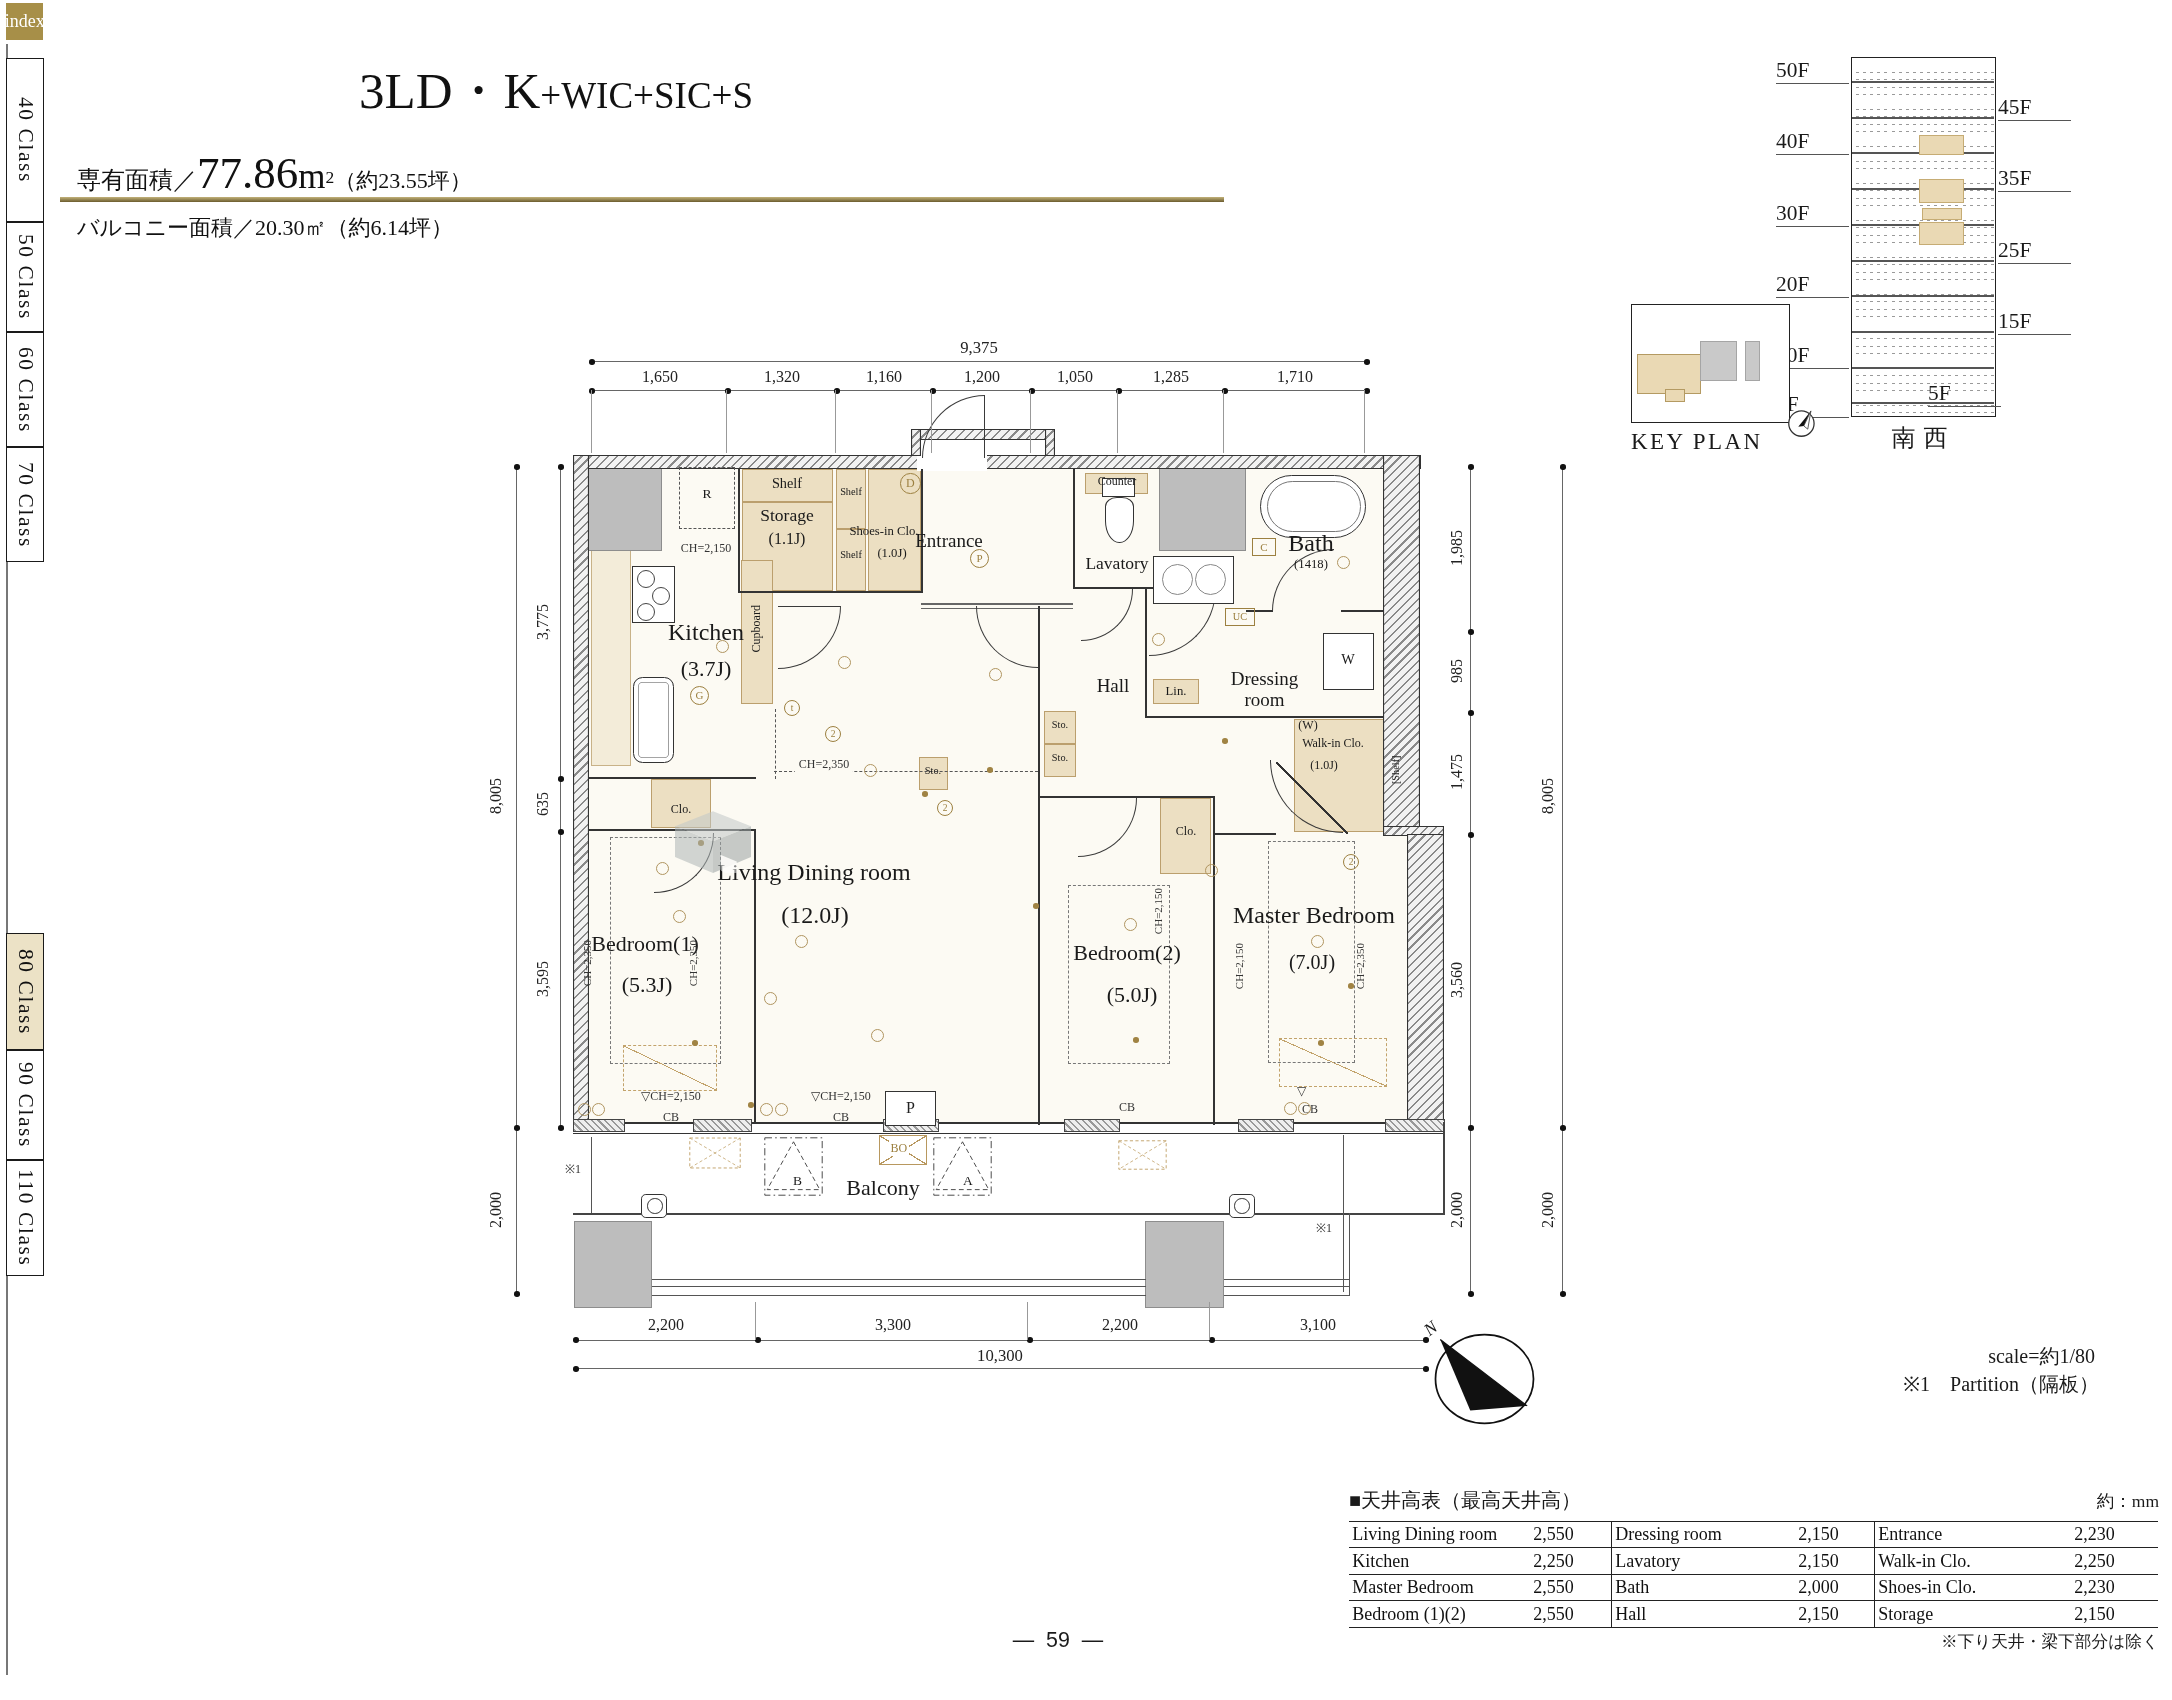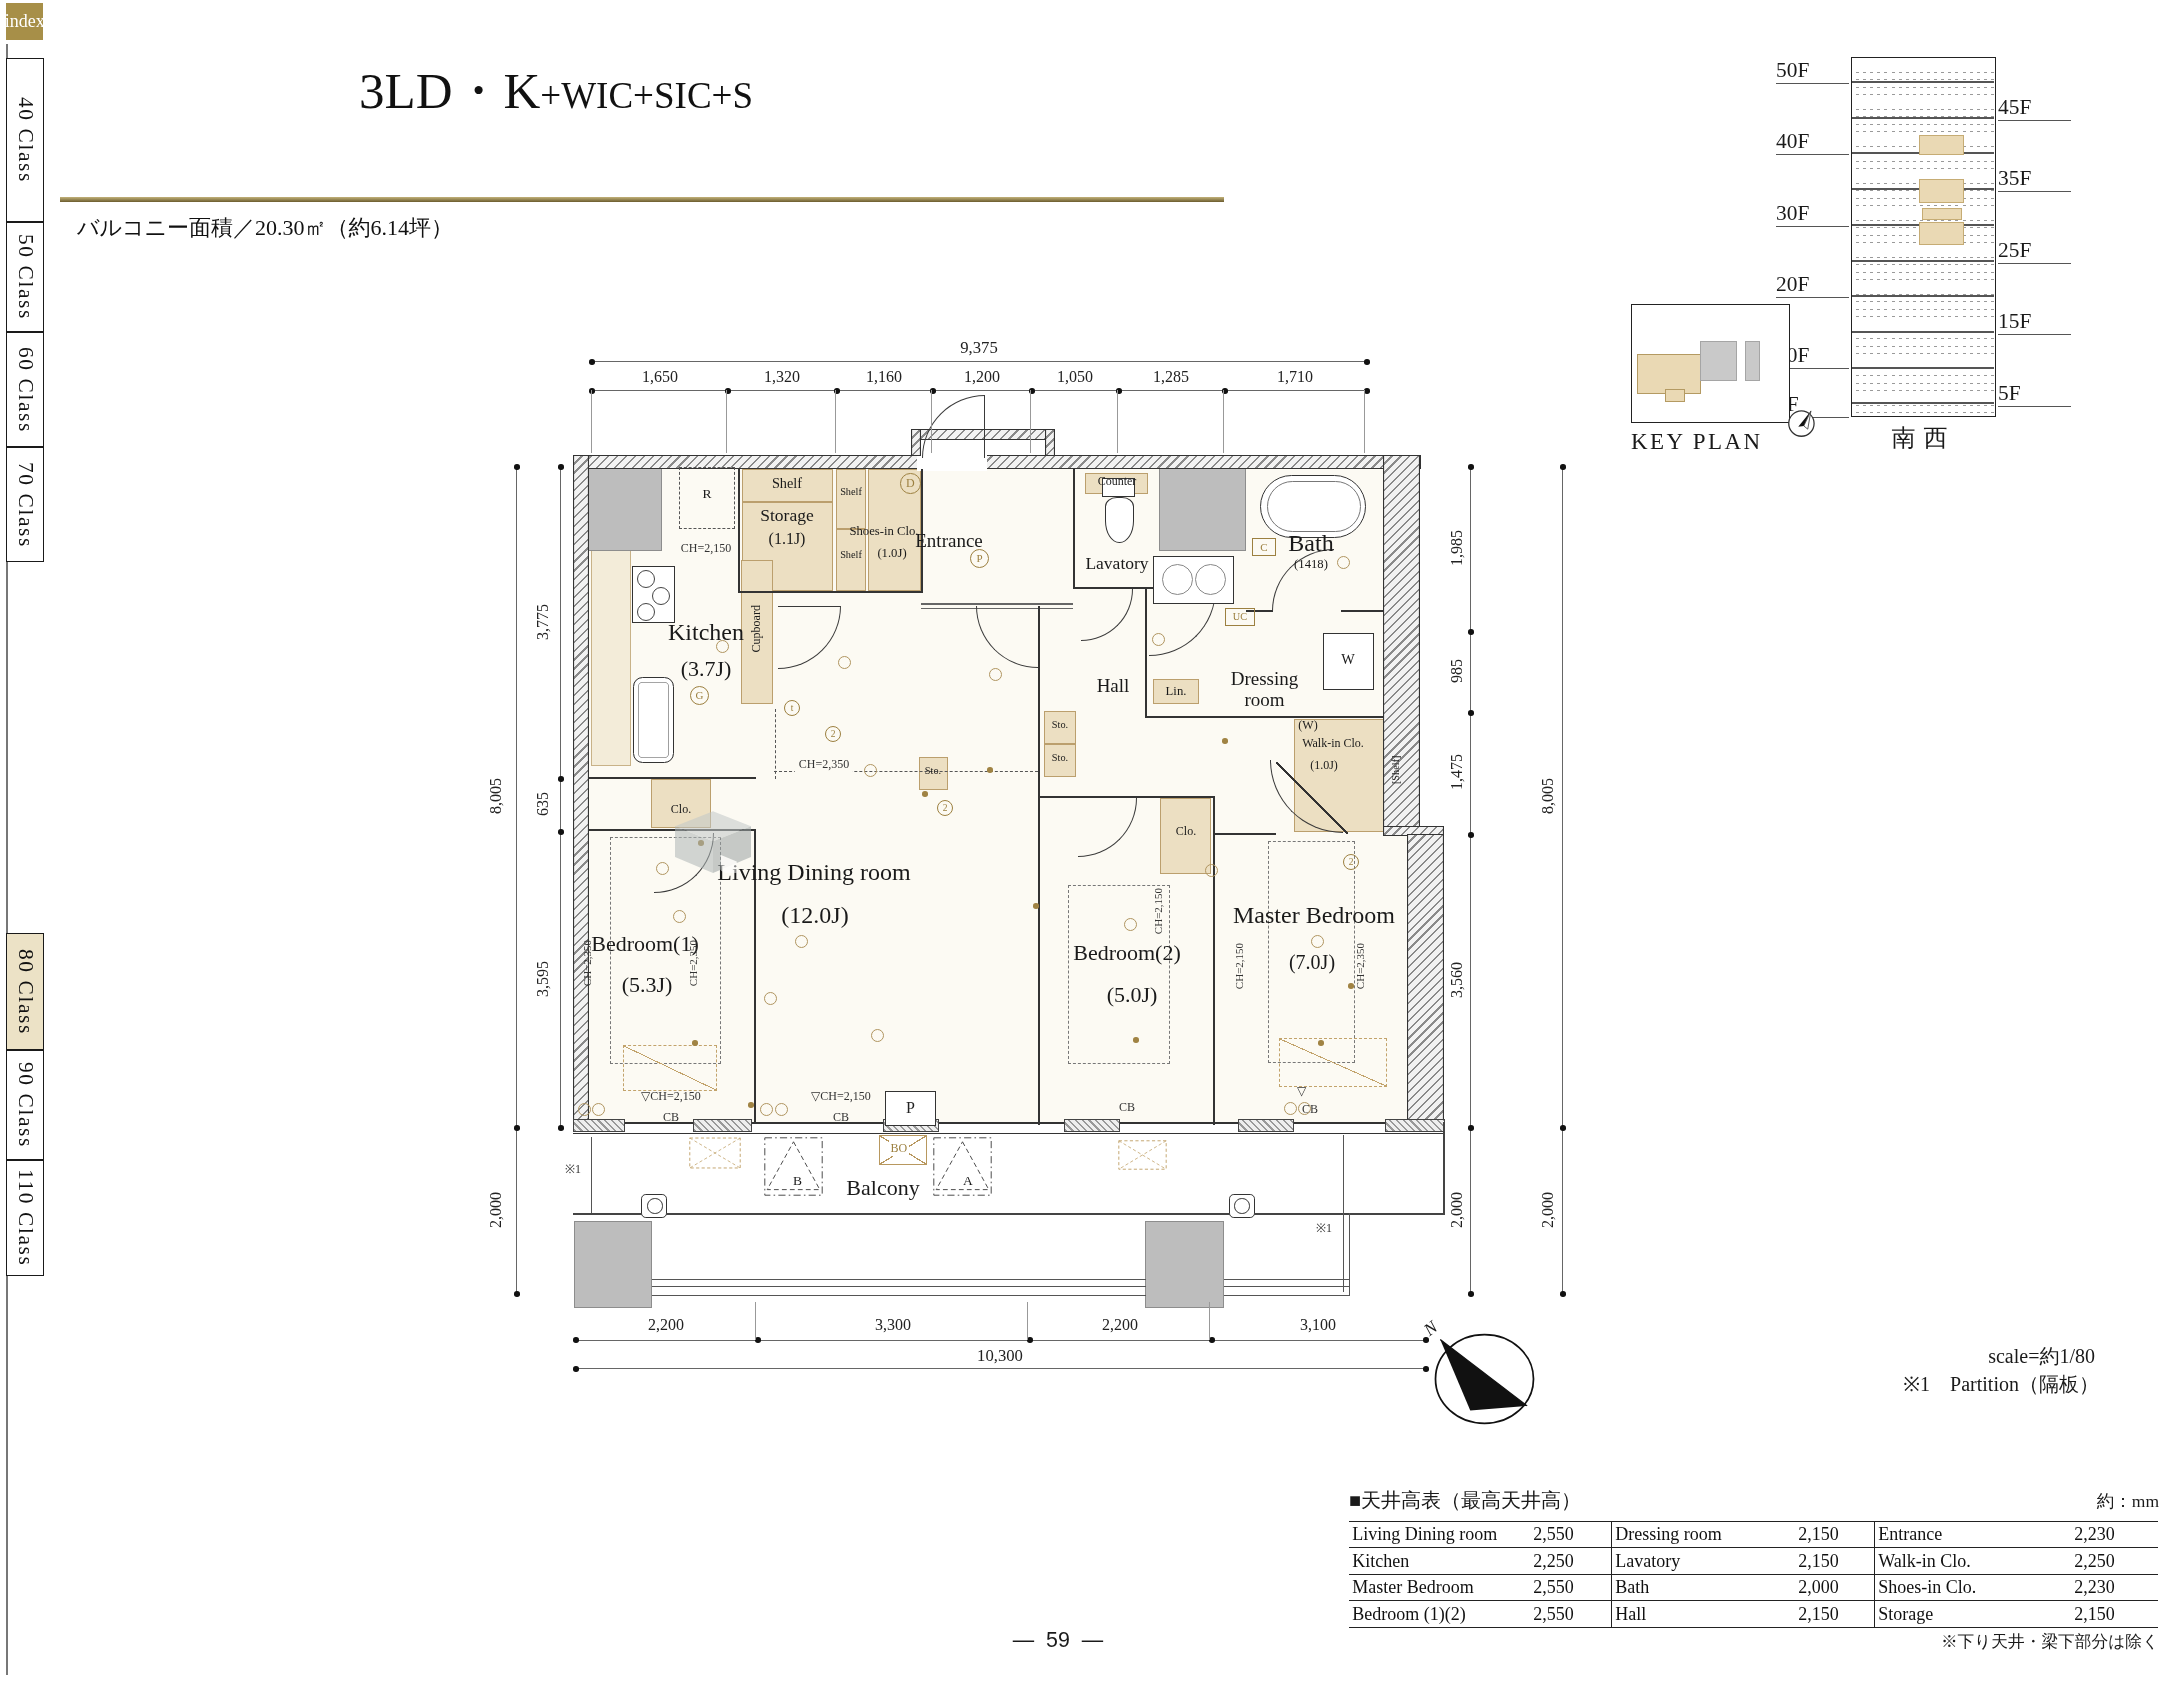--- a/index.html
+++ b/index.html
@@ -72,20 +72,23 @@
   <div class="tab" style="top:1050px;height:110px">
       <span>90 Class</span>
     </div>
   <div class="tab" style="top:1160px;height:116px">
       <span>110 Class</span>
     </div>
 
   <div class="L" style="left:359px;top:63px;color:#111">
     <span style="font-size:51px">3LD・K</span><span style="font-size:37px">+WIC+SIC+S</span>
   </div>
+  <div class="L" style="left:77px;top:148px;color:#111">
+    <span style="font-size:24px">専有面積／</span><span style="font-size:45px">77.86</span><span style="font-size:35px">m</span><sup style="font-size:17.5px">2</sup><span style="font-size:22px">（約23.55坪）</span>
+  </div>
   <div class="abs" style="left:60px;top:197px;width:1164px;height:4.8px;background:linear-gradient(#c3b27a,#6b5c2e)"></div>
   <div class="L" style="left:77px;top:216px;font-size:22px;color:#111">バルコニー面積／20.30㎡（約6.14坪）</div>
 
   <div class="abs" style="left:1851px;top:57px;width:145px;height:360px;border:1.6px solid #222;box-sizing:border-box;
               background-image:repeating-linear-gradient(to right,#fff 0 4px,transparent 4px 7.1px),
                                repeating-linear-gradient(to bottom,transparent 0 6.6px,#9a9a9a 6.6px 7.4px)"></div>
 
   <div class="abs" style="left:1852px;top:81px;width:142px;height:1.6px;background:#555"></div>
   <div class="abs" style="left:1852px;top:117px;width:142px;height:1.6px;background:#555"></div>
   <div class="abs" style="left:1852px;top:152px;width:142px;height:1.6px;background:#555"></div>
@@ -105,21 +108,21 @@
   <div class="L" style="left:1776px;top:59px;width:73px;font-size:21.4px;border-bottom:1.6px solid #555">50F</div>
   <div class="L" style="left:1776px;top:130px;width:73px;font-size:21.4px;border-bottom:1.6px solid #555">40F</div>
   <div class="L" style="left:1776px;top:202px;width:73px;font-size:21.4px;border-bottom:1.6px solid #555">30F</div>
   <div class="L" style="left:1776px;top:273px;width:73px;font-size:21.4px;border-bottom:1.6px solid #555">20F</div>
   <div class="L" style="left:1776px;top:344px;width:73px;font-size:21.4px;border-bottom:1.6px solid #555">10F</div>
   <div class="L" style="left:1776px;top:393px;width:73px;font-size:21.4px;border-bottom:1.6px solid #555">3F</div>
   <div class="L" style="left:1998px;top:96px;width:73px;font-size:21.4px;border-bottom:1.6px solid #555">45F</div>
   <div class="L" style="left:1998px;top:167px;width:73px;font-size:21.4px;border-bottom:1.6px solid #555">35F</div>
   <div class="L" style="left:1998px;top:239px;width:73px;font-size:21.4px;border-bottom:1.6px solid #555">25F</div>
   <div class="L" style="left:1998px;top:310px;width:73px;font-size:21.4px;border-bottom:1.6px solid #555">15F</div>
-  <div class="L" style="left:1998px;top:382px;width:73px;font-size:21.4px;border-bottom:1.6px solid #555">5F</div>
+  <div class="L" style="left:1928px;top:382px;width:73px;font-size:21.4px;border-bottom:1.6px solid #555">5F</div>
   <div class="L" style="left:1851px;top:425px;width:145px;text-align:center;font-size:24px;letter-spacing:8px">南西</div>
 
   <div class="abs" style="left:1631px;top:304px;width:159px;height:119px;border:1.6px solid #222;box-sizing:border-box;background:#fff"></div>
   <div class="abs" style="left:1637px;top:354px;width:62px;height:38px;background:#ead9b4;border:1.2px solid #b49a62"></div>
   <div class="abs" style="left:1665px;top:389px;width:17.5px;height:11px;background:#ead9b4;border:1.2px solid #b49a62"></div>
   <div class="abs" style="left:1700px;top:341px;width:35px;height:38px;background:#c9c9c9;border:0.8px solid #a5a5a5"></div>
   <div class="abs" style="left:1745px;top:341px;width:12.7px;height:38px;background:#c9c9c9;border:0.8px solid #a5a5a5"></div>
   <div class="L" style="left:1631px;top:429px;width:159px;text-align:left;font-size:23px;letter-spacing:2.4px">KEY PLAN</div>
   <svg class="abs" style="left:1784px;top:403px" width="38" height="38" viewBox="0 0 48 48">
     <circle cx="22" cy="26" r="16" fill="#fff" stroke="#333" stroke-width="1.6"></circle>

